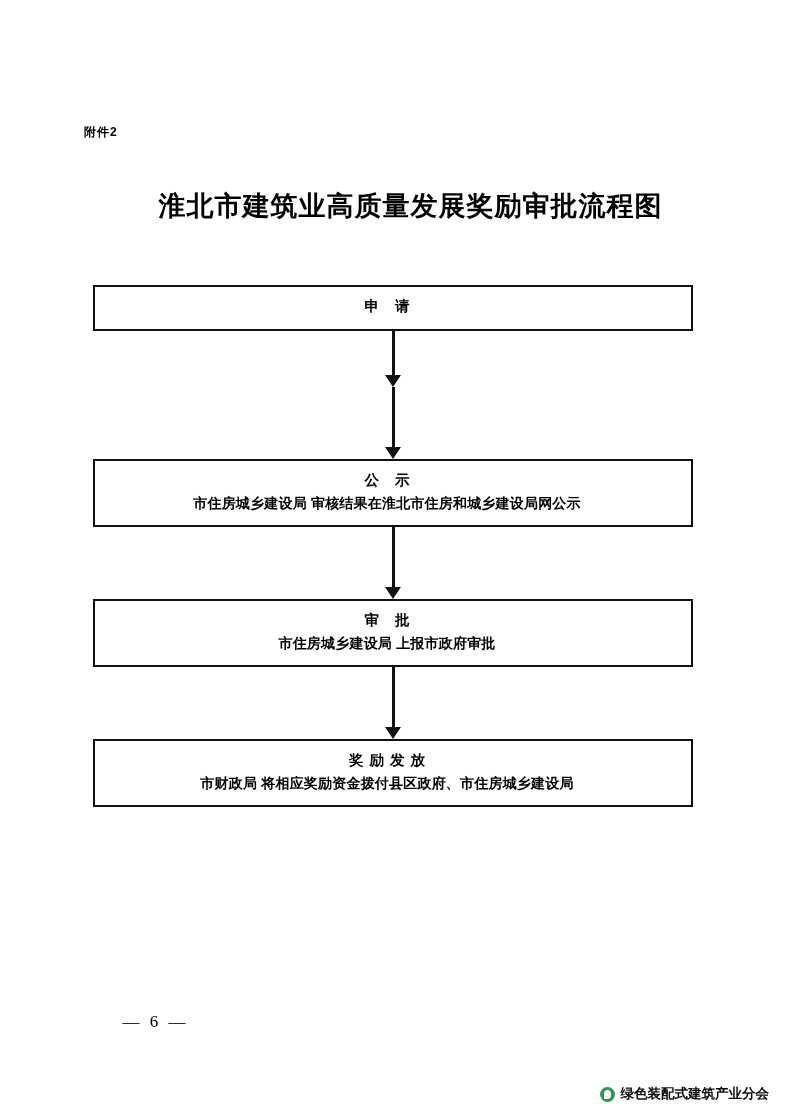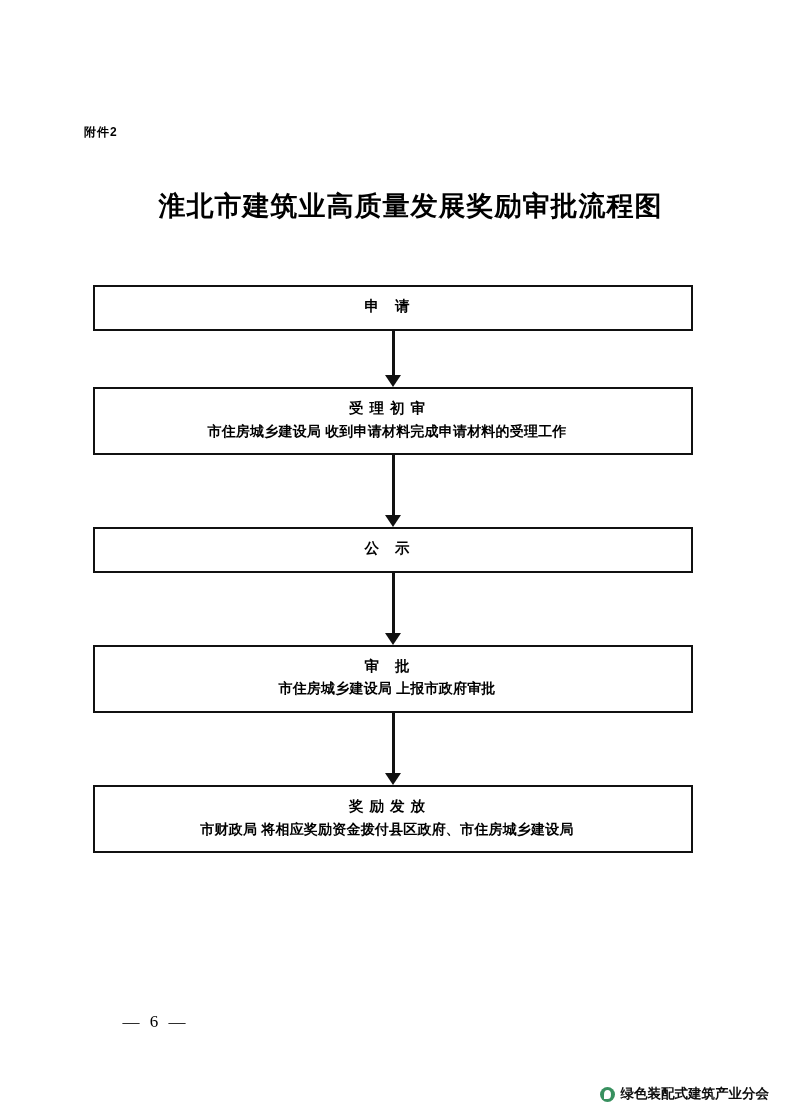--- a/index.html
+++ b/index.html
@@ -164,32 +164,29 @@
 
     <div class="node">
       <div class="node-title">申  请</div>
     </div>
 
     <div class="connector">
       <div class="stem"></div>
       <div class="head"></div>
     </div>
 
-    <div class="node">
-      <div class="node-title">受理初审</div>
-      <div class="node-line">市住房城乡建设局  收到申请材料完成申请材料的受理工作</div>
-    </div>
 
     <div class="connector conn-tall">
       <div class="stem"></div>
       <div class="head"></div>
     </div>
 
     <div class="node">
       <div class="node-title">公  示</div>
+      <div class="node-line">市住房城乡建设局  审核结果在淮北市住房和城乡建设局网公示</div>
     </div>
 
     <div class="connector conn-tall">
       <div class="stem"></div>
       <div class="head"></div>
     </div>
 
     <div class="node">
       <div class="node-title">审  批</div>
       <div class="node-line">市住房城乡建设局  上报市政府审批</div>

